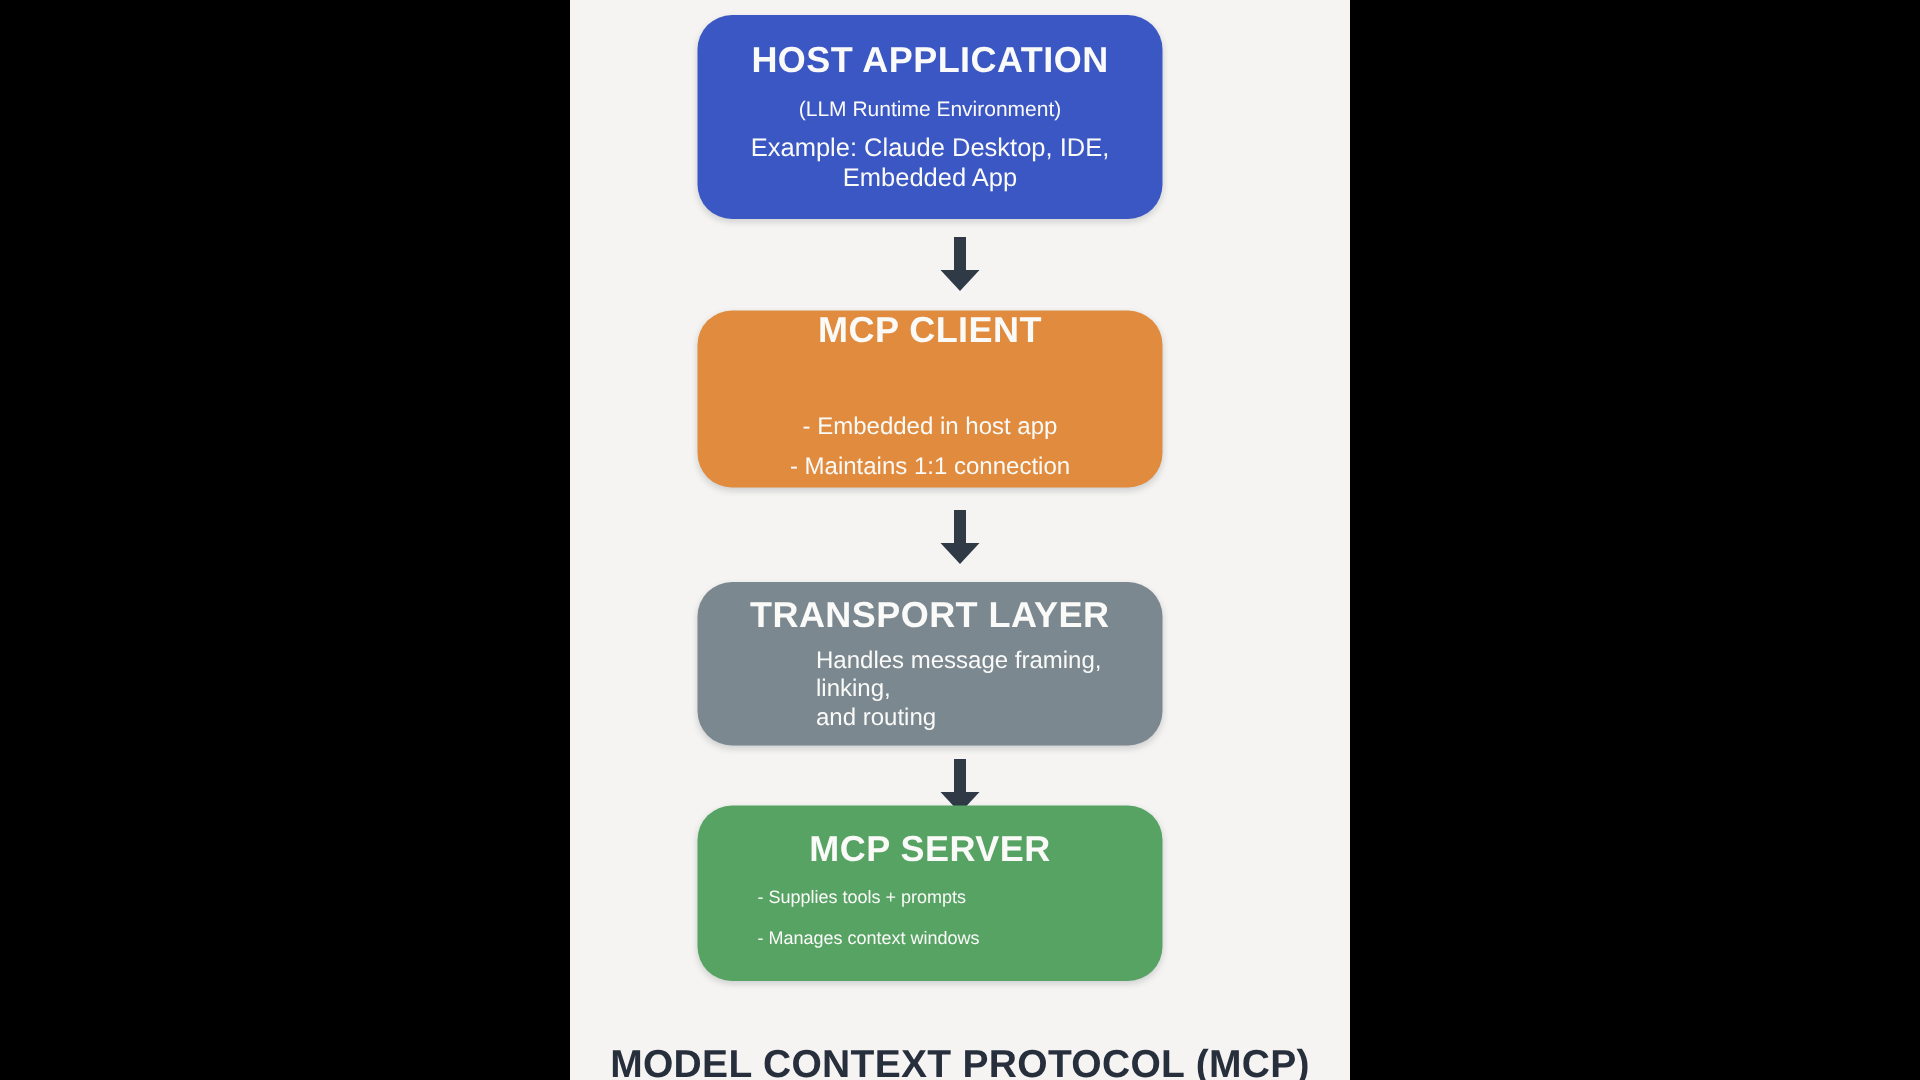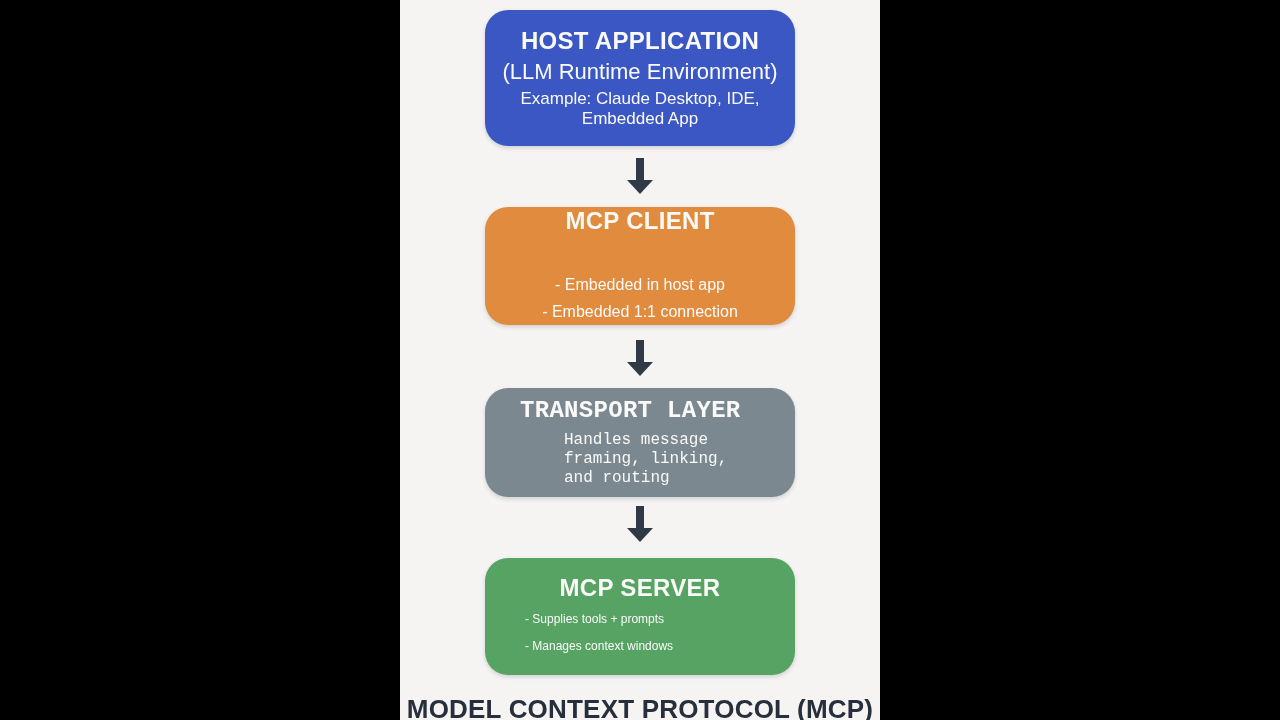--- a/index.html
+++ b/index.html
@@ -33,37 +33,37 @@
   }
   .node-title {
     margin: 0;
     font-size: 24px;
     font-weight: bold;
     line-height: 28px;
     letter-spacing: 0.3px;
   }
   .node-sub {
     margin-top: 7px;
-    font-size: 22px;
+    font-size: 14px;
     line-height: 20px;
   }
   .node-lines { margin-top: 7px; }
   .node-line  { font-size: 17px; line-height: 20px; }
 
   .node-host      { top: 10px;  height: 136px; }
 
   .node-client    { top: 207px; height: 118px; }
   .node-client .node-lines { margin-top: 1px; }
   .node-client .node-line  { font-size: 16px; line-height: 27px; }
 
-  .node-transport { top: 388px; height: 109px; align-items: flex-start; text-align: left; padding: 0 18px 0 35px; font-family: Liberation Mono, monospace; }
+  .node-transport { top: 388px; height: 109px; align-items: flex-start; text-align: left; padding: 0 18px 0 35px; }
   .node-transport .node-lines { margin-top: 6px; margin-left: 44px; }
   .node-transport .node-line  { font-size: 16px; line-height: 19px; }
 
-  .node-server    { top: 558px; height: 117px; align-items: stretch; }
+  .node-server    { top: 537px; height: 117px; align-items: stretch; }
   .node-server .node-title { text-align: center; }
   .node-server .node-lines { margin-top: 4px; padding-left: 40px; text-align: left; }
   .node-server .node-line  { font-size: 12px; line-height: 27px; }
 
   .arrow {
     position: absolute;
     left: 0;
     width: 100%;
     display: flex;
     flex-direction: column;
@@ -92,41 +92,41 @@
     text-align: center;
     font-size: 26px;
     font-weight: bold;
     letter-spacing: 0.2px;
     line-height: 30px;
   }
 </style>
 </head>
 <body style="background: rgb(0, 0, 0);">
 
-<div class="stage" style="background: rgb(245, 244, 242);">
+<div class="stage" style="background: rgb(245, 244, 242); padding-left: 40px;">
 
   <section class="node node-host" style="background: rgb(59, 87, 196);">
     <h2 class="node-title">HOST APPLICATION</h2>
     <div class="node-sub">(LLM Runtime Environment)</div>
     <div class="node-lines">
       <div class="node-line">Example: Claude Desktop, IDE,</div>
       <div class="node-line">Embedded App</div>
     </div>
   </section>
 
   <div class="arrow arrow-1">
     <div class="stem"></div>
     <div class="head"></div>
   </div>
 
   <section class="node node-client" style="background: rgb(224, 139, 62); justify-content: space-between;">
     <h2 class="node-title">MCP CLIENT</h2>
     <div class="node-lines">
       <div class="node-line">- Embedded in host app</div>
-      <div class="node-line">- Embedded 1:1 connection</div>
+      <div class="node-line">- Maintains 1:1 connection</div>
     </div>
   </section>
 
   <div class="arrow arrow-2">
     <div class="stem"></div>
     <div class="head"></div>
   </div>
 
   <section class="node node-transport" style="background: rgb(123, 136, 144);">
     <h2 class="node-title">TRANSPORT LAYER</h2>

